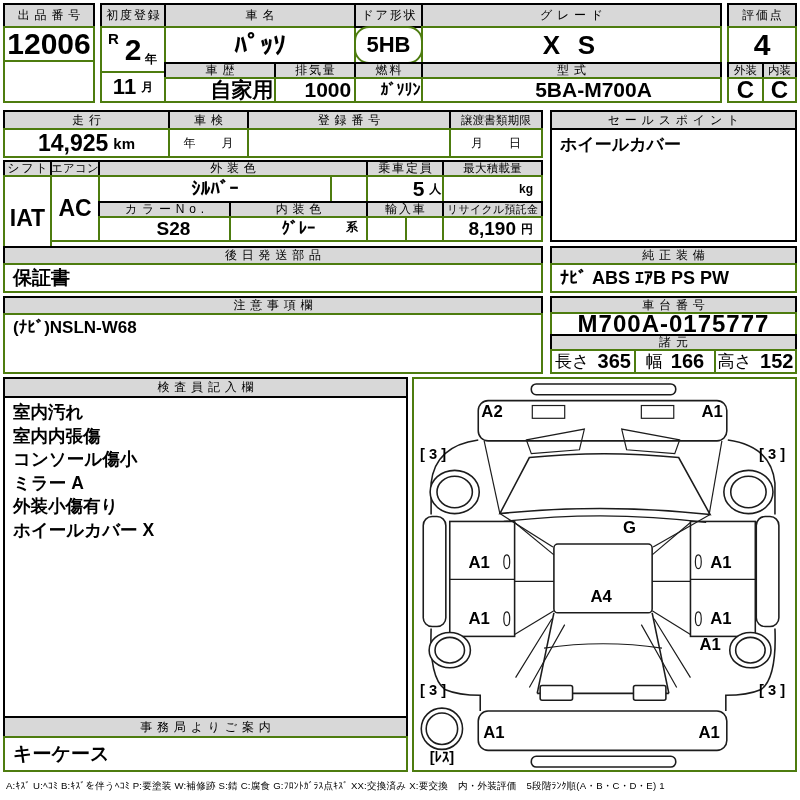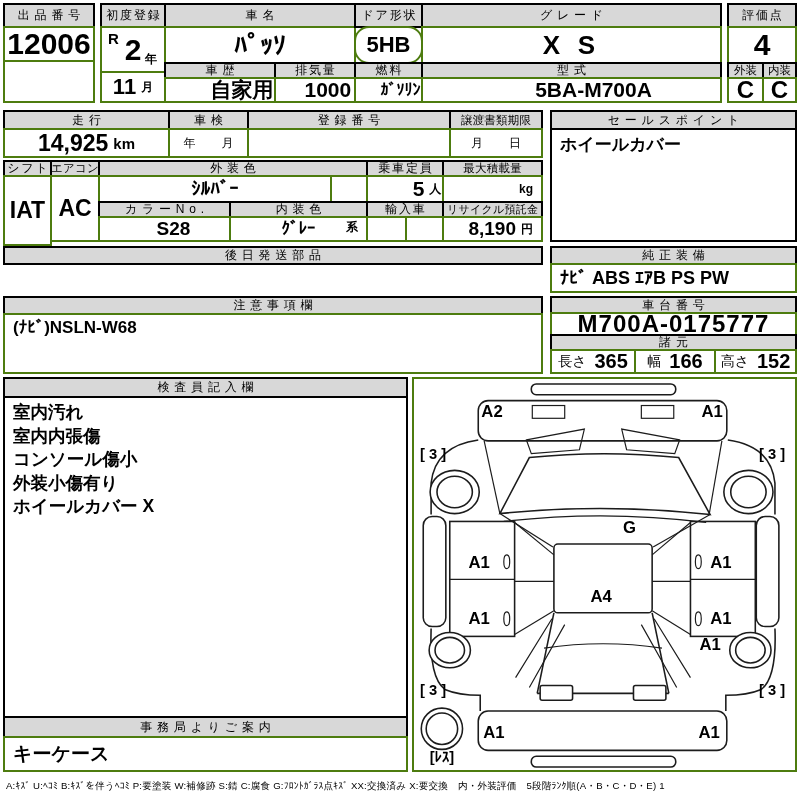--- a/index.html
+++ b/index.html
@@ -10,21 +10,21 @@
      letter-spacing:.4em;text-indent:.4em;white-space:nowrap;overflow:hidden;}
   .h.m{letter-spacing:.15em;text-indent:.15em;}
   .h.t{letter-spacing:.02em;text-indent:.02em;font-size:11.5px;}
   .c{position:absolute;background:#fff;border:2px solid #4d7c0f;box-sizing:border-box;
      display:flex;align-items:center;justify-content:center;font-weight:bold;
      white-space:nowrap;overflow:hidden;}
   .left{justify-content:flex-start;padding-left:8px;}
   .right{justify-content:flex-end;padding-right:8px;}
   .topal{align-items:flex-start;padding-top:3px;}
   .u{font-size:12px;font-weight:bold;margin-left:5px;}
-  .lb{font-size:14px;font-weight:normal;margin-right:8px;text-align:center;}
+  .lb{font-size:17px;font-weight:normal;margin-right:8px;text-align:center;}
   .f30{font-size:30px;} .f26{font-size:26px;} .f24{font-size:24px;} .f23{font-size:23px;}
   .f22{font-size:22px;border-radius:15px;} .f21{font-size:21px;padding-left:44px;} .f20{font-size:20px;} .f19{font-size:19px;}
   .f18{font-size:18px;} .f17{font-size:17px;text-align:right;} .f16{font-size:16px;padding-left:24px;} .f14{font-size:14px;}
   .f12{font-size:12px;}
   .gap24{margin-right:26px;}
   .lines{position:absolute;background:#fff;border:2px solid #000;box-sizing:border-box;
      font-weight:bold;font-size:17px;line-height:23.5px;padding:3px 8px;}
   .era{position:absolute;left:6px;top:2px;font-size:15px;font-weight:bold;}
   .yunit{position:absolute;right:7px;bottom:3px;font-size:12px;font-weight:bold;}
   .sysfx{position:absolute;right:8px;bottom:4px;font-size:12px;font-weight:bold;}
@@ -109,21 +109,21 @@
     <span class="gap24">月</span>
     <span>日</span>
   </div>
 
   <div class="h" style="left:550px;top:110px;width:247px;height:20px">セールスポイント</div>
   <div class="lines" style="left:550px;top:128px;width:247px;height:114px">
     <div>ホイールカバー</div>
   </div>
 
   <div class="h m" style="left:3px;top:160px;width:49px;height:17px">シフト</div>
-  <div class="c f23" style="left:3px;top:175px;width:49px;height:71px">IAT</div>
+  <div class="c f23" style="left:3px;top:175px;width:49px;height:87px">IAT</div>
   <div class="h t" style="left:50px;top:160px;width:50px;height:17px">エアコン</div>
   <div class="c f23" style="left:50px;top:175px;width:50px;height:67px">AC</div>
 
   <div class="h" style="left:98px;top:160px;width:270px;height:17px">外装色</div>
   <div class="c f19" style="left:98px;top:175px;width:234px;height:28px">ｼﾙﾊﾞｰ</div>
   <div class="c" style="left:330px;top:175px;width:38px;height:28px"></div>
 
   <div class="h" style="left:98px;top:201px;width:133px;height:17px">カラーNo.</div>
   <div class="c f19" style="left:98px;top:216px;width:151px;height:26px">S28</div>
 
@@ -148,20 +148,21 @@
   <div class="c" style="left:366px;top:216px;width:41px;height:26px"></div>
   <div class="c" style="left:405px;top:216px;width:39px;height:26px"></div>
 
   <div class="h t" style="left:442px;top:201px;width:101px;height:17px;font-size:11px">リサイクル預託金</div>
   <div class="c right" style="left:442px;top:216px;width:101px;height:26px">
     <span class="f19">8,190</span>
     <span class="u">円</span>
   </div>
 
   <div class="h" style="left:3px;top:246px;width:540px;height:19px">後日発送部品</div>
+  <div class="c left f19" style="left:3px;top:263px;width:540px;height:30px">保証書</div>
 
   <div class="h" style="left:550px;top:246px;width:247px;height:19px">純正装備</div>
   <div class="c left f18" style="left:550px;top:263px;width:247px;height:30px">ﾅﾋﾞ ABS ｴｱB PS PW</div>
 
   <div class="h" style="left:3px;top:296px;width:540px;height:19px">注意事項欄</div>
   <div class="c left topal f17" style="left:3px;top:313px;width:540px;height:61px">(ﾅﾋﾞ)NSLN-W68</div>
 
   <div class="h" style="left:550px;top:296px;width:247px;height:18px">車台番号</div>
   <div class="c f24" style="left:550px;top:312px;width:247px;height:24px;letter-spacing:1px">M700A-0175777</div>
 
@@ -177,20 +178,21 @@
   <div class="c" style="left:714px;top:349px;width:83px;height:25px">
     <span class="lb">高さ</span>
     <span class="f20">152</span>
   </div>
 
   <div class="h" style="left:3px;top:377px;width:405px;height:21px">検査員記入欄</div>
   <div class="lines" style="left:3px;top:396px;width:405px;height:322px;font-size:17.5px">
     <div>室内汚れ</div>
     <div>室内内張傷</div>
     <div>コンソール傷小</div>
+    <div>ミラー A</div>
     <div>外装小傷有り</div>
     <div>ホイールカバー X</div>
   </div>
 
   <div class="h" style="left:3px;top:716px;width:405px;height:22px">事務局よりご案内</div>
   <div class="c left f19" style="left:3px;top:736px;width:405px;height:36px">キーケース</div>
 
   <div class="c" style="left:412px;top:377px;width:385px;height:395px;padding:0">
     <svg width="381" height="391" viewBox="0 0 385 398">
 

